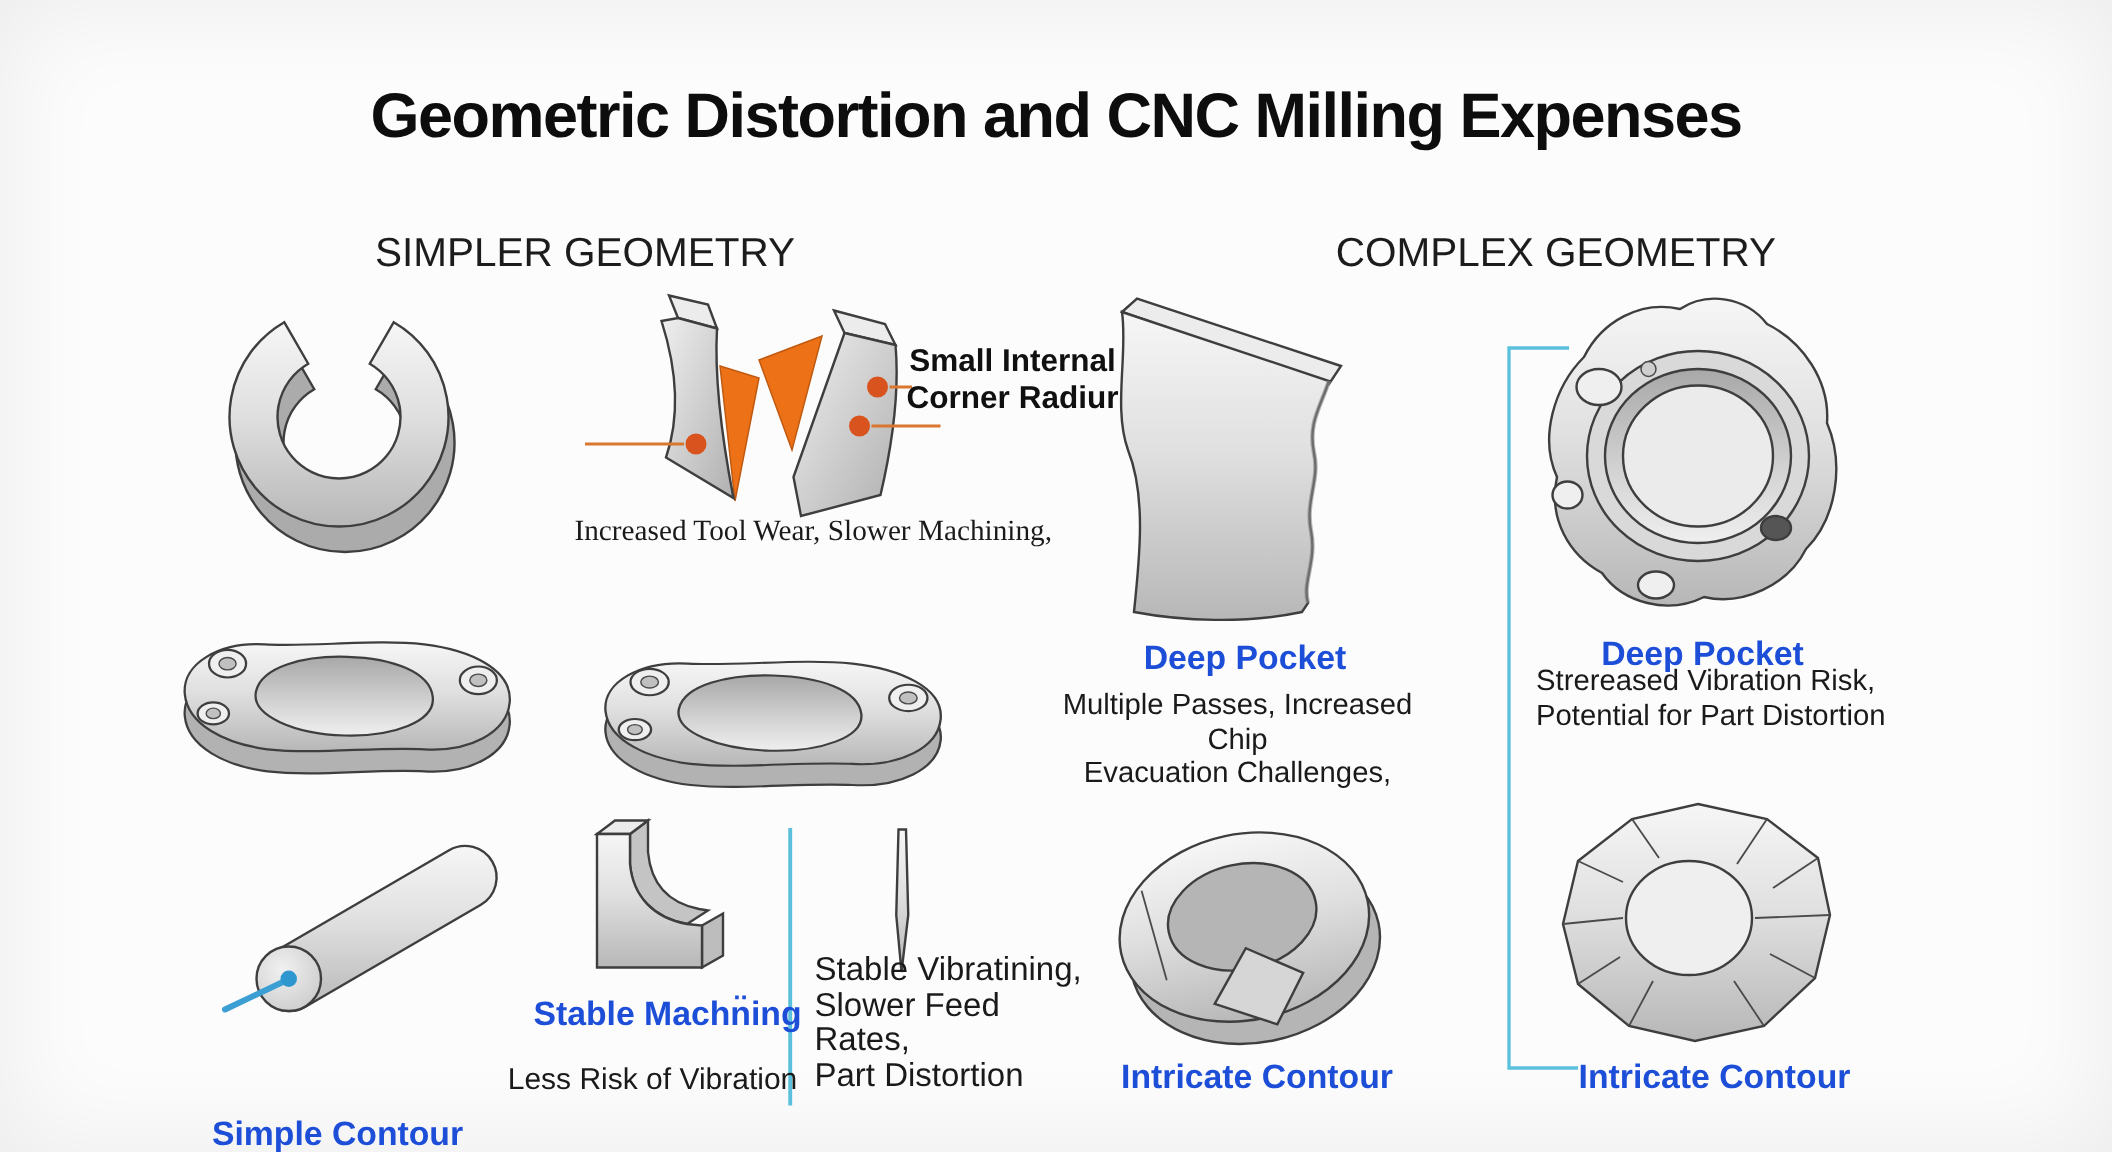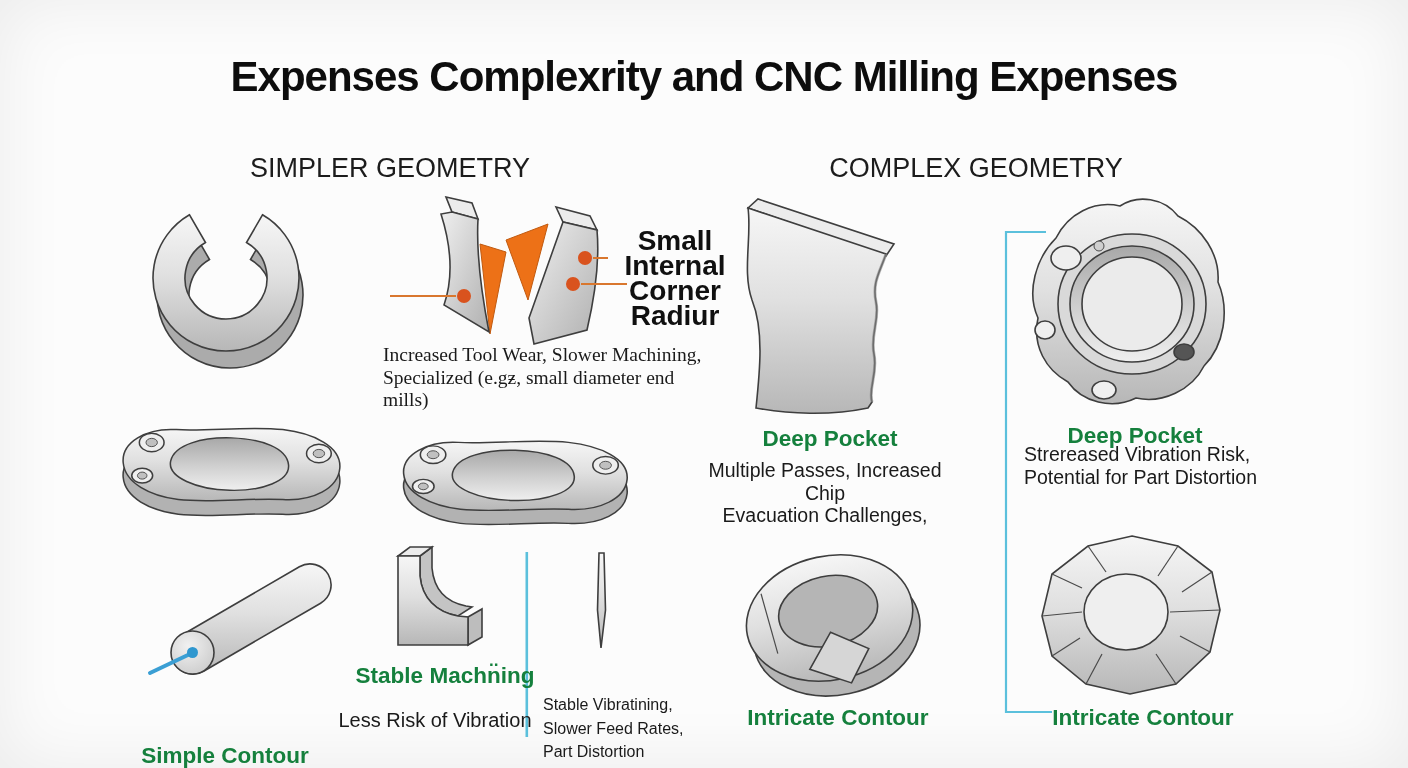--- a/index.html
+++ b/index.html
@@ -4,22 +4,22 @@
 <style>
   html,body{margin:0;padding:0;}
   body{background:#e9e9e9;font-family:"Liberation Sans",sans-serif;}
   #stage{
     position:relative;width:1408px;height:768px;background:#fcfcfc;overflow:hidden;
     box-shadow:inset 0 0 70px rgba(0,0,0,0.07);
   }
   .t{position:absolute;color:#161616;font-family:"Liberation Sans",sans-serif;}
   .title{font-size:42px;font-weight:700;letter-spacing:-1px;text-align:center;left:0;width:1408px;top:53px;color:#0d0d0d;}
   .colhead{font-size:27px;font-weight:400;text-align:center;color:#1c1c1c;letter-spacing:0px;}
-  .lbl{font-size:22.5px;font-weight:700;text-align:center;color:#15803d;}
-  .callout{font-size:28px;font-weight:700;text-align:center;line-height:25px;color:#101010;}
+  .lbl{font-size:22.5px;font-weight:700;text-align:center;color:#1d4ed8;}
+  .callout{font-size:21px;font-weight:700;text-align:center;line-height:25px;color:#101010;}
   .note{font-size:19.5px;font-weight:400;line-height:22.5px;color:#1a1a1a;}
   .note.center{text-align:center;}
   svg.art{position:absolute;left:0;top:0;}
   .metal{stroke:#3e3e3e;stroke-width:1.6;}
 </style>
 </head>
 <body>
 
 <div id="stage">
 
@@ -146,54 +146,53 @@
         <line x1="1176" y1="684" x2="1156" y2="654"></line>
           <line x1="1086" y1="684" x2="1102" y2="654"></line>
         <line x1="1052" y1="656" x2="1080" y2="638"></line>
           <line x1="1042" y1="616" x2="1082" y2="612"></line>
         <line x1="1052" y1="574" x2="1082" y2="588"></line>
           <line x1="1088" y1="546" x2="1106" y2="572"></line>
       </g>
     </g>
   </svg>
 
-  <div class="t title">Expenses Complexrity and CNC Milling Expenses</div>
+  <div class="t title">Geometric Distortion and CNC Milling Expenses</div>
 
   <div class="t colhead" style="left:230px;top:153px;width:320px;">SIMPLER GEOMETRY</div>
-  <div class="t colhead" style="left:816px;top:153px;width:320px;">COMPLEX GEOMETRY</div>
+  <div class="t colhead" style="left:864px;top:153px;width:320px;text-align:right;">COMPLEX GEOMETRY</div>
 
 
   <div class="t callout" style="left:604px;top:228px;width:142px;">
     <div>Small Internal</div>
     <div>Corner Radiur</div>
   </div>
 
   <div class="t note" style="left:383px;top:344px;width:340px;font-family:Liberation Serif, serif;">
     <div>Increased Tool Wear, Slower Machining,</div>
-    <div>Specialized (e.gƶ, small diameter end mills)</div>
   </div>
 
   <div class="t lbl" style="left:730px;top:426px;width:200px;">Deep Pocket</div>
   <div class="t note center" style="left:688px;top:459px;width:274px;">
     <div>Multiple Passes, Increased Chip</div>
     <div>Evacuation Challenges,</div>
   </div>
 
   <div class="t lbl" style="left:1030px;top:423px;width:210px;">Deep Pocket</div>
   <div class="t note" style="left:1024px;top:443px;width:250px;">
     <div>Strereased Vibration Risk,</div>
     <div>Potential for Part Distortion</div>
   </div>
 
   <div class="t lbl" style="left:120px;top:743px;width:210px;">Simple Contour</div>
 
   <div class="t lbl" style="left:348px;top:663px;width:194px;">Stable Machn̈ing</div>
   <div class="t note center" style="left:338px;top:709px;width:194px;font-size:20px;">Less Risk of Vibration</div>
 
-  <div class="t note" style="left:543px;top:693px;width:190px;font-size:16px;line-height:23.5px;">
+  <div class="t note" style="left:543px;top:634px;width:190px;font-size:22px;line-height:23.5px;">
     <div>Stable Vibratining,</div>
     <div>Slower Feed Rates,</div>
     <div>Part Distortion</div>
   </div>
 
   <div class="t lbl" style="left:738px;top:705px;width:200px;">Intricate Contour</div>
   <div class="t lbl" style="left:1038px;top:705px;width:210px;">Intricate Contour</div>
 
 </div>
 

